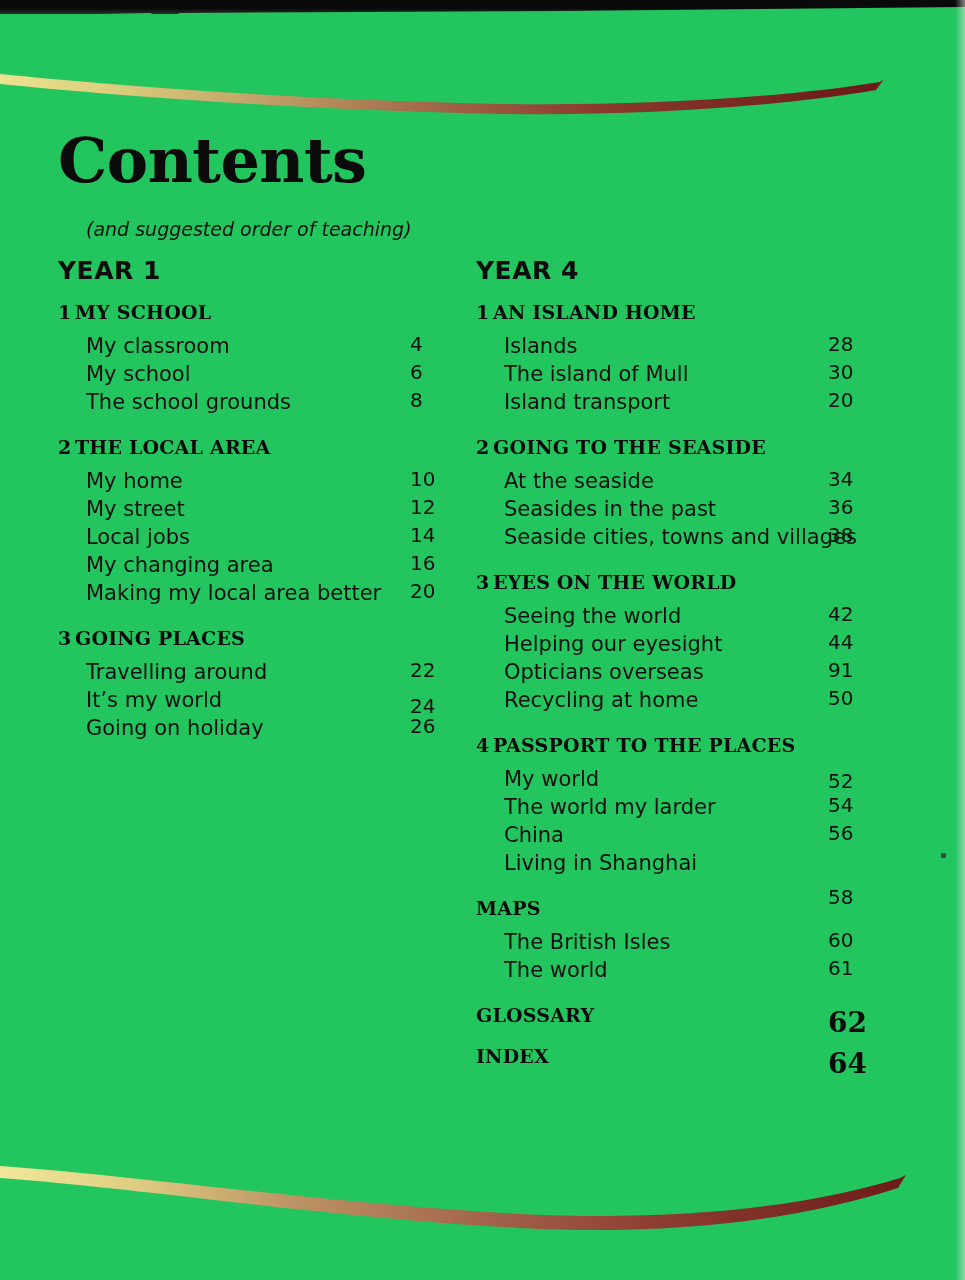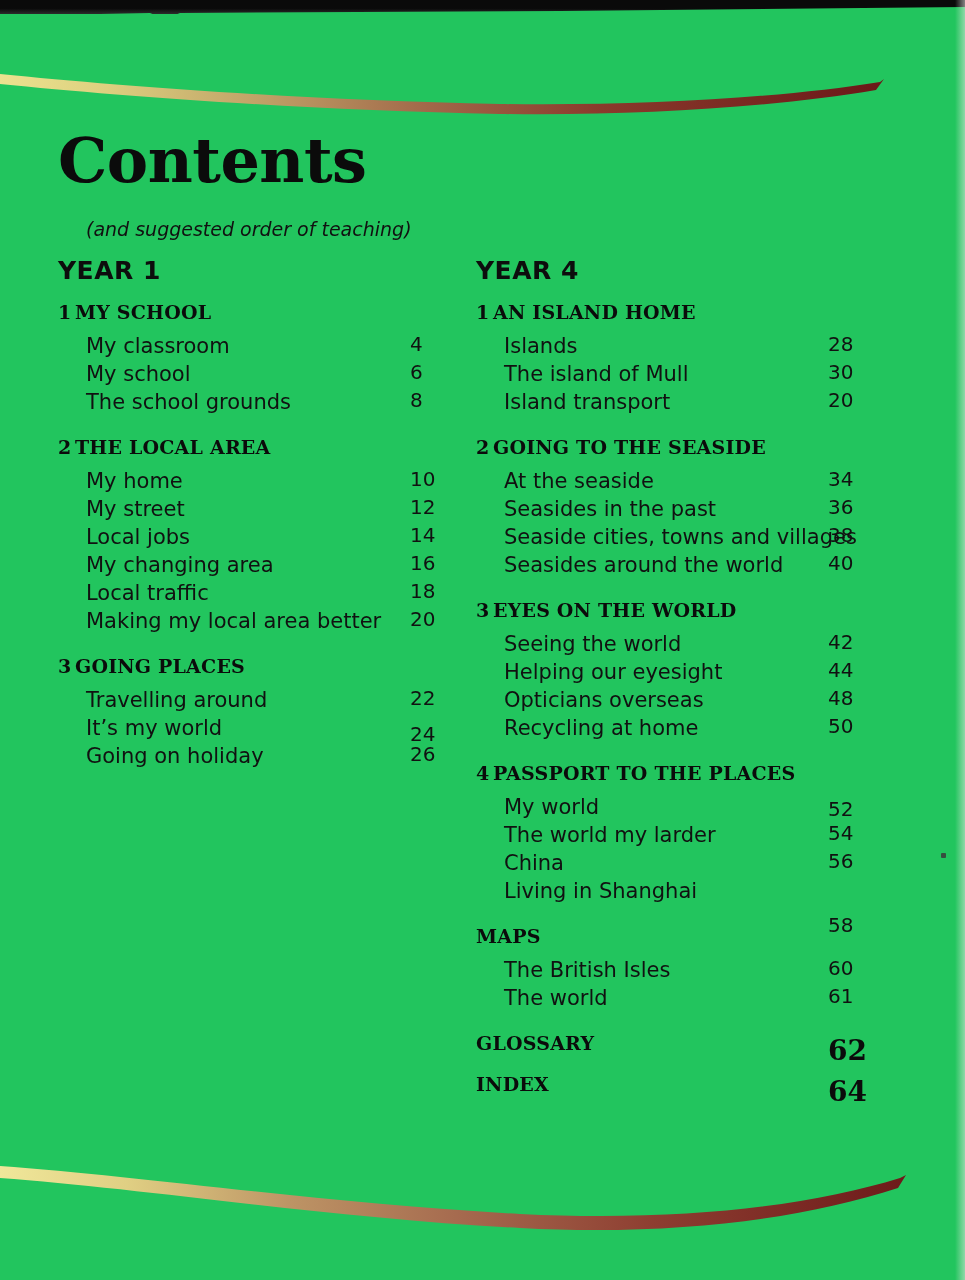--- a/index.html
+++ b/index.html
@@ -252,26 +252,20 @@
               <span class="entry-page" style="top: 0px;">14</span>
             </div>
             <div class="entry-row">
               <div class="entry">
                 <span class="entry-label">My changing area</span>
               </div>
               <span class="entry-page" style="top: 0px;">16</span>
             </div>
             <div class="entry-row">
               <div class="entry">
-                <span class="entry-label">Local traffic</span>
-              </div>
-              <span class="entry-page" style="top: 0px;">18</span>
-            </div>
-            <div class="entry-row">
-              <div class="entry">
                 <span class="entry-label">Making my local area better</span>
               </div>
               <span class="entry-page" style="top: 0px;">20</span>
             </div>
           </div>
           <div class="chapter">
             <div class="chapter-row">
               <div class="chapter-heading">
                 <span class="chapter-num">3</span>
                 <span class="chapter-title-text">GOING PLACES</span>
@@ -346,26 +340,20 @@
                 <span class="entry-label">Seasides in the past</span>
               </div>
               <span class="entry-page" style="top: 0px;">36</span>
             </div>
             <div class="entry-row">
               <div class="entry">
                 <span class="entry-label">Seaside cities, towns and villages</span>
               </div>
               <span class="entry-page" style="top: 0px;">38</span>
             </div>
-            <div class="entry-row">
-              <div class="entry">
-                <span class="entry-label">Seasides around the world</span>
-              </div>
-              <span class="entry-page" style="top: 0px;">40</span>
-            </div>
           </div>
           <div class="chapter">
             <div class="chapter-row">
               <div class="chapter-heading">
                 <span class="chapter-num">3</span>
                 <span class="chapter-title-text">EYES ON THE WORLD</span>
               </div>
             </div>
             <div class="entry-row">
               <div class="entry">
@@ -376,21 +364,21 @@
             <div class="entry-row">
               <div class="entry">
                 <span class="entry-label">Helping our eyesight</span>
               </div>
               <span class="entry-page" style="top: 0px;">44</span>
             </div>
             <div class="entry-row">
               <div class="entry">
                 <span class="entry-label">Opticians overseas</span>
               </div>
-              <span class="entry-page" style="top: 0px;">48</span>
+              <span class="entry-page" style="top: 0px;">91</span>
             </div>
             <div class="entry-row">
               <div class="entry">
                 <span class="entry-label">Recycling at home</span>
               </div>
               <span class="entry-page" style="top: 0px;">50</span>
             </div>
           </div>
           <div class="chapter">
             <div class="chapter-row">

